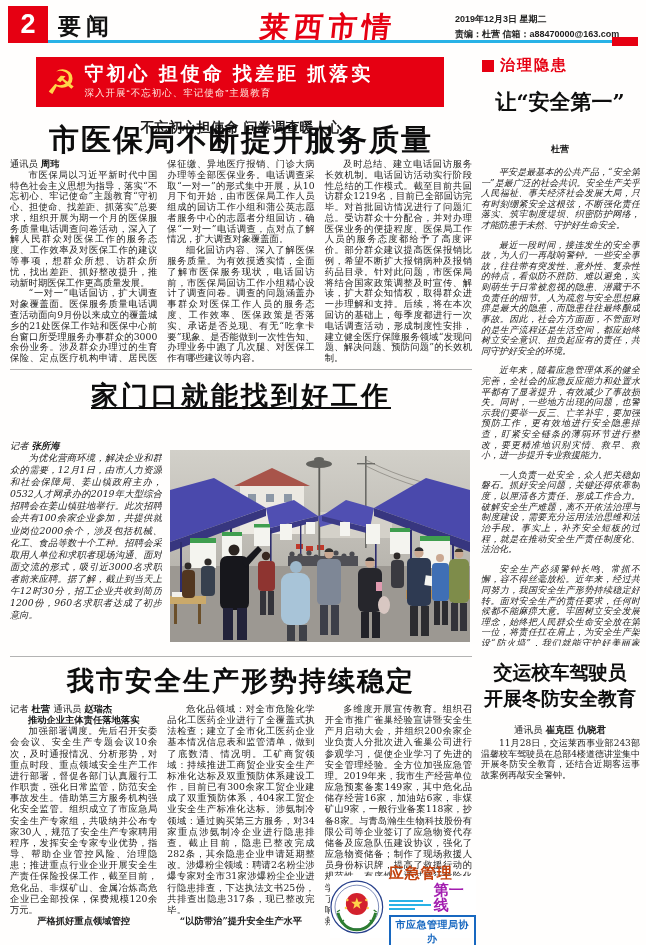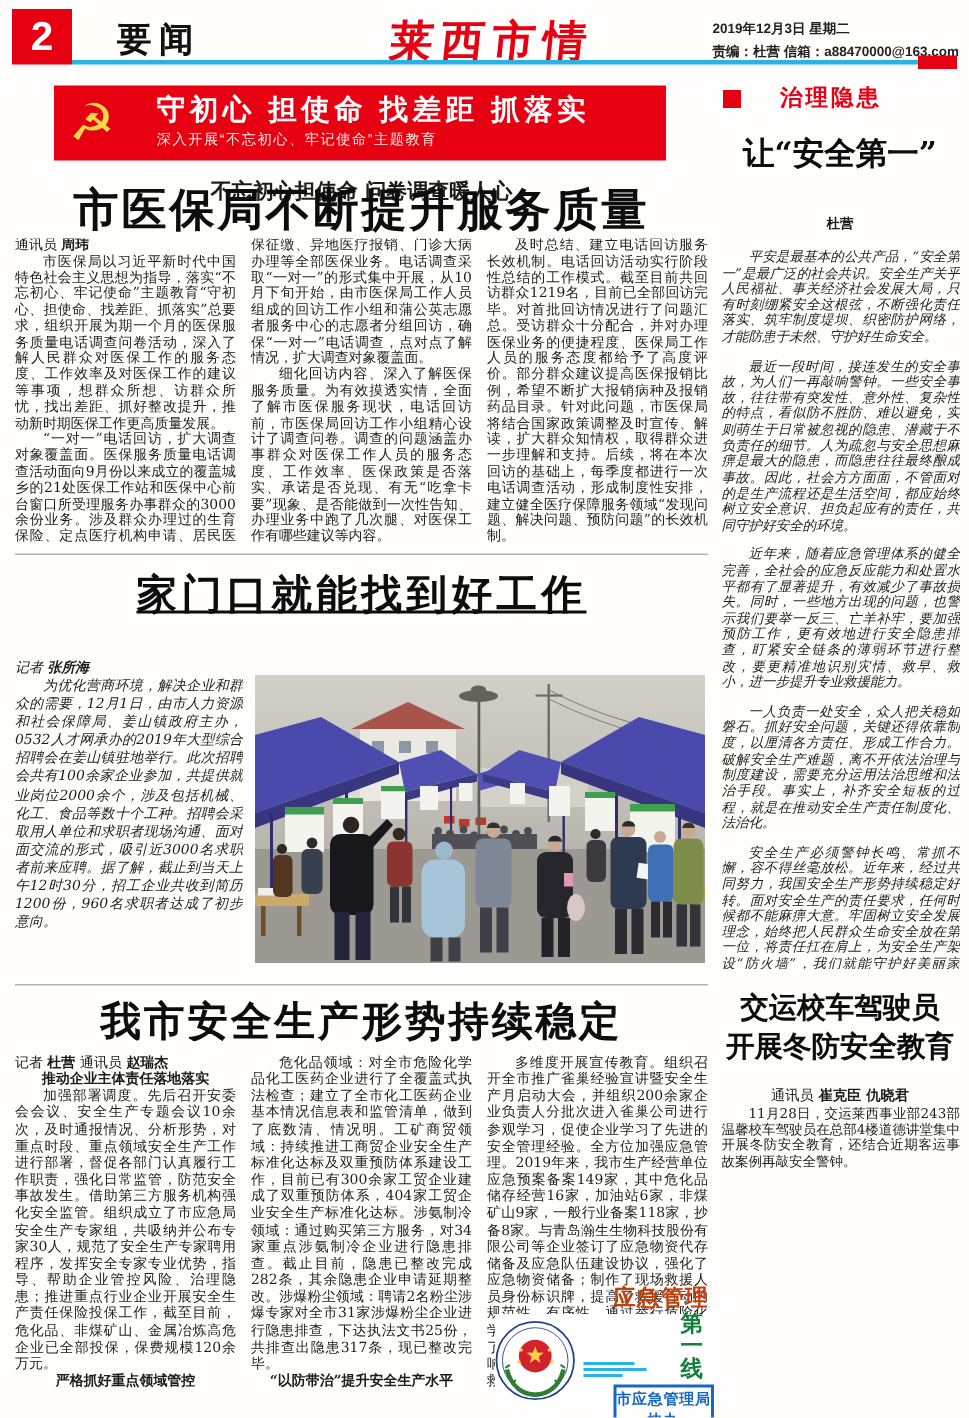--- a/index.html
+++ b/index.html
@@ -2,21 +2,21 @@
 <html><head>
 <meta charset="utf-8">
 <style>
   html,body{margin:0;padding:0;}
   body{
     width:646px;height:945px;position:relative;background:#fffefd;
     font-family:"DejaVu Serif","Liberation Serif",serif;color:#1c1c1c;
     overflow:hidden;
   }
   .abs{position:absolute;}
-  .sans{font-family:"Liberation Sans","DejaVu Sans",sans-serif;margin-left:20px;}
+  .sans{font-family:"Liberation Sans","DejaVu Sans",sans-serif;}
 
   
   #pagenum{left:8px;top:6px;width:40px;height:37px;background:#e60012;color:#fff;
     font:bold 27px "Liberation Sans",sans-serif;display:flex;align-items:center;justify-content:center;}
   #section-name{left:58px;top:11px;font-weight:bold;font-size:23px;letter-spacing:5px;color:#111;}
   #masthead{left:228px;top:8px;width:200px;text-align:center;color:#e60012;
     font-weight:bold;font-size:29px;letter-spacing:5px;transform:skewX(-6deg);}
   #dateline{left:455px;top:12px;width:185px;font-size:9px;font-weight:bold;line-height:1.7;color:#222;}
   #rule-cyan{left:48px;top:40px;width:564px;height:3px;background:#29b2e6;}
   #rule-red-right{left:612px;top:37px;width:26px;height:9px;background:#e60012;}
@@ -62,21 +62,21 @@
   #em-logo{left:330px;top:876px;width:146px;height:62px;background:#fff;display:flex;
     align-items:center;gap:5px;z-index:5;}
   #em-right{width:88px;display:flex;flex-direction:column;}
   #em-l1{color:#c2410c;font-weight:bold;font-size:15px;letter-spacing:1px;line-height:1;}
   #em-mid{display:flex;align-items:flex-end;margin-top:2px;}
   #em-lines{display:flex;flex-direction:column;gap:2px;margin-right:3px;margin-bottom:2px;}
   #em-lines span{display:block;height:2px;background:#29b2e6;}
   #em-lines span:nth-child(1){width:34px;}
   #em-lines span:nth-child(2){width:42px;}
   #em-lines span:nth-child(3){width:26px;}
-  #em-l2{color:#15803d;font-weight:bold;font-size:15px;line-height:1;}
+  #em-l2{color:#a21caf;font-weight:bold;font-size:15px;line-height:1;}
   #em-box{border:2px solid #1868c0;color:#1868c0;font-weight:bold;font-size:10px;
     text-align:center;padding:1px 0;margin-top:3px;letter-spacing:0.5px;}
 
   
   #essay-header{left:482px;top:56px;display:flex;align-items:center;}
   #essay-header .sq{width:12px;height:12px;background:#e60012;margin-right:6px;}
   #essay-header .lbl{color:#e60012;font-weight:bold;font-size:15px;letter-spacing:2px;}
   #essay-title{left:480px;top:88px;width:160px;font-size:21px;line-height:1.35;}
   #essay-author{left:480px;top:143px;width:160px;text-align:center;font-size:9px;font-weight:bold;}
   #essay-body{left:481px;top:158px;width:159px;height:488px;font-size:9px;line-height:1.18;

